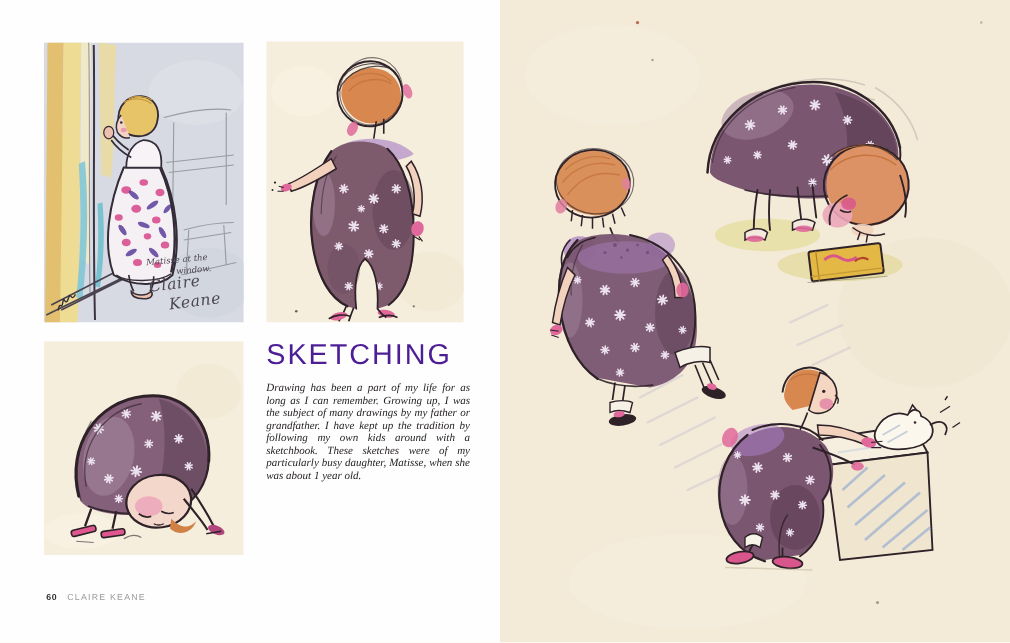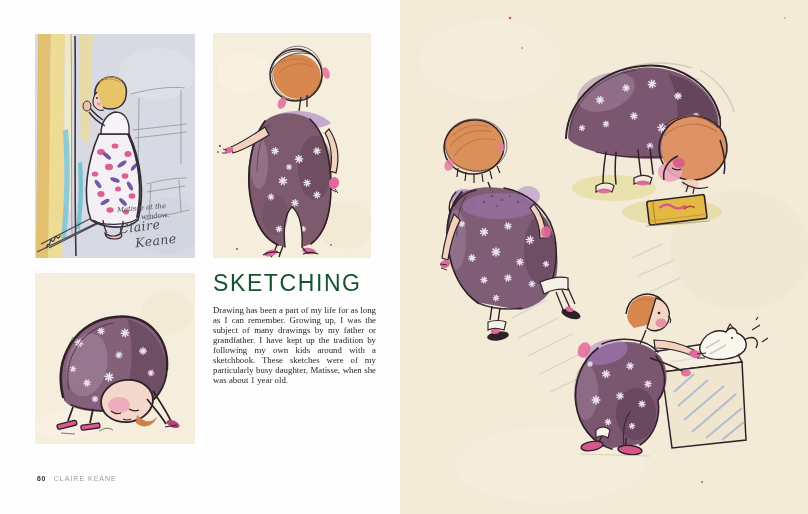--- a/index.html
+++ b/index.html
@@ -6,24 +6,24 @@
   .screen{position:relative;width:808px;height:514px;background:#fefefe;overflow:hidden;
           font-family:"Liberation Sans",sans-serif;}
   .page-left{position:absolute;left:0;top:0;width:400px;height:514px;background:#fefefe;}
   .page-right{position:absolute;left:400px;top:0;width:408px;height:514px;background:#f3ead8;}
   .fig{position:absolute;}
   .fig svg{display:block;width:100%;height:100%;}
   #fig-window{left:35px;top:34px;width:160px;height:224px;}
   #fig-standing{left:213px;top:33px;width:158px;height:225px;}
   #fig-bent{left:35px;top:273px;width:160px;height:171px;}
   .textblock{position:absolute;left:213px;top:270px;width:163px;}
-  .section-title{margin:0;font-size:23px;font-weight:300;letter-spacing:1.6px;color:#14532d;
+  .section-title{margin:0;font-size:23px;font-weight:300;letter-spacing:1.6px;color:#4c1d95;
                  font-family:"Liberation Sans",sans-serif;}
   .body-text{margin:8px 0 0;font-family:"Liberation Serif",serif;font-size:8.8px;line-height:1.14;
-             text-align:justify;color:#221d1d;}
+             text-align:justify;color:#221d1d;font-style:italic;}
   .pagefooter{position:absolute;left:37px;top:475px;font-size:7px;letter-spacing:1px;color:#9a9a9a;}
   .pagefooter .num{color:#2e2e2e;font-weight:bold;margin-right:8px;letter-spacing:0.5px;}
   .hand{position:absolute;font-family:"DejaVu Serif",serif;font-style:italic;color:#4d4754;white-space:nowrap;}
   .cap1{left:82px;top:170px;font-size:6.8px;transform:rotate(-5deg);}
   .cap2{left:106px;top:178px;font-size:6.8px;transform:rotate(-5deg);}
   .sig1{left:84px;top:185px;font-size:12.5px;transform:rotate(-7deg);letter-spacing:0.5px;}
   .sig2{left:100px;top:199px;font-size:12.5px;transform:rotate(-7deg);letter-spacing:0.5px;}
 </style>
 </head>
 <body>

